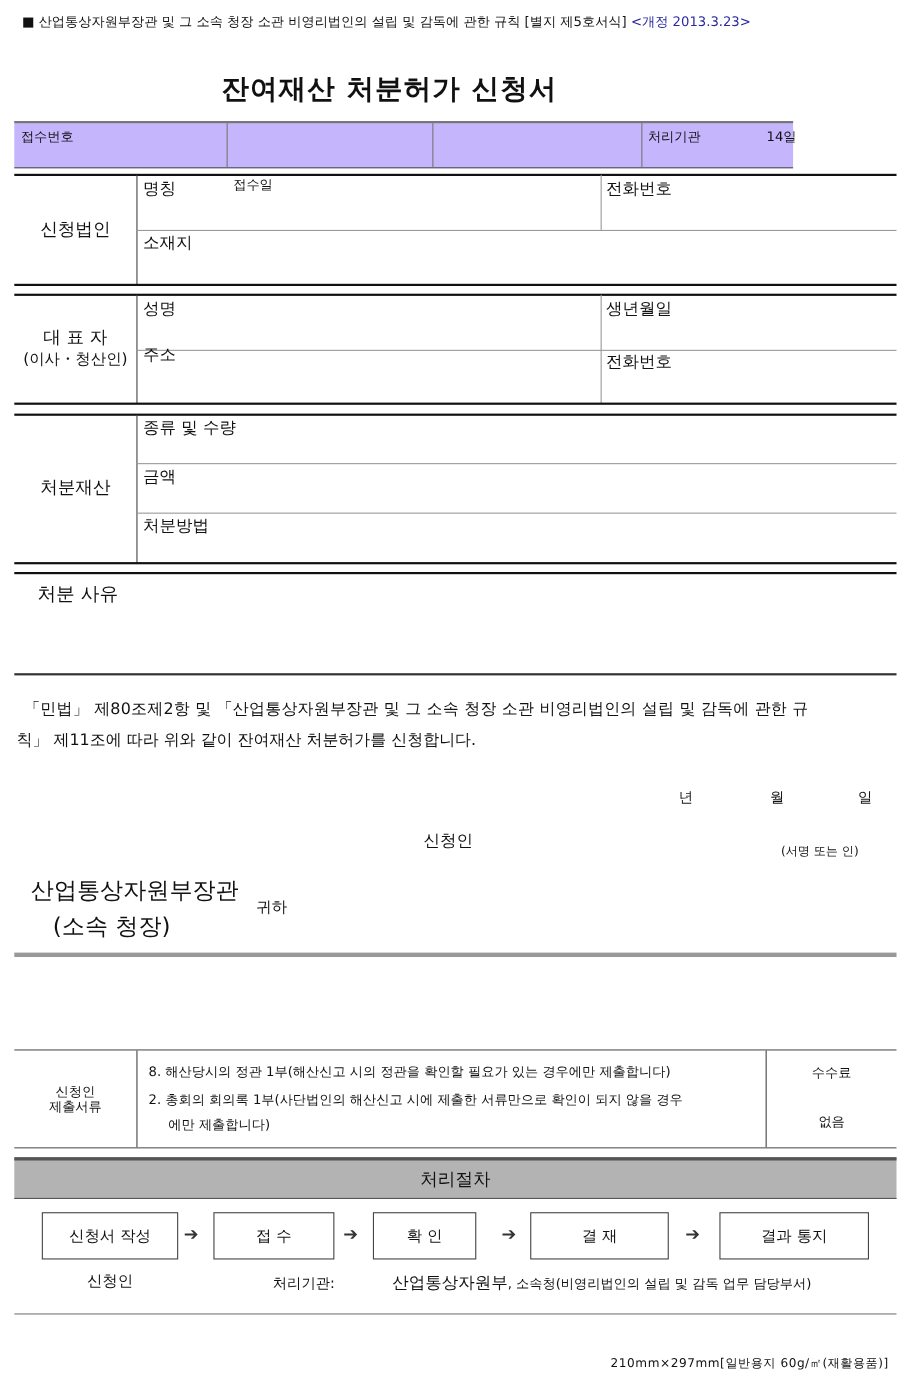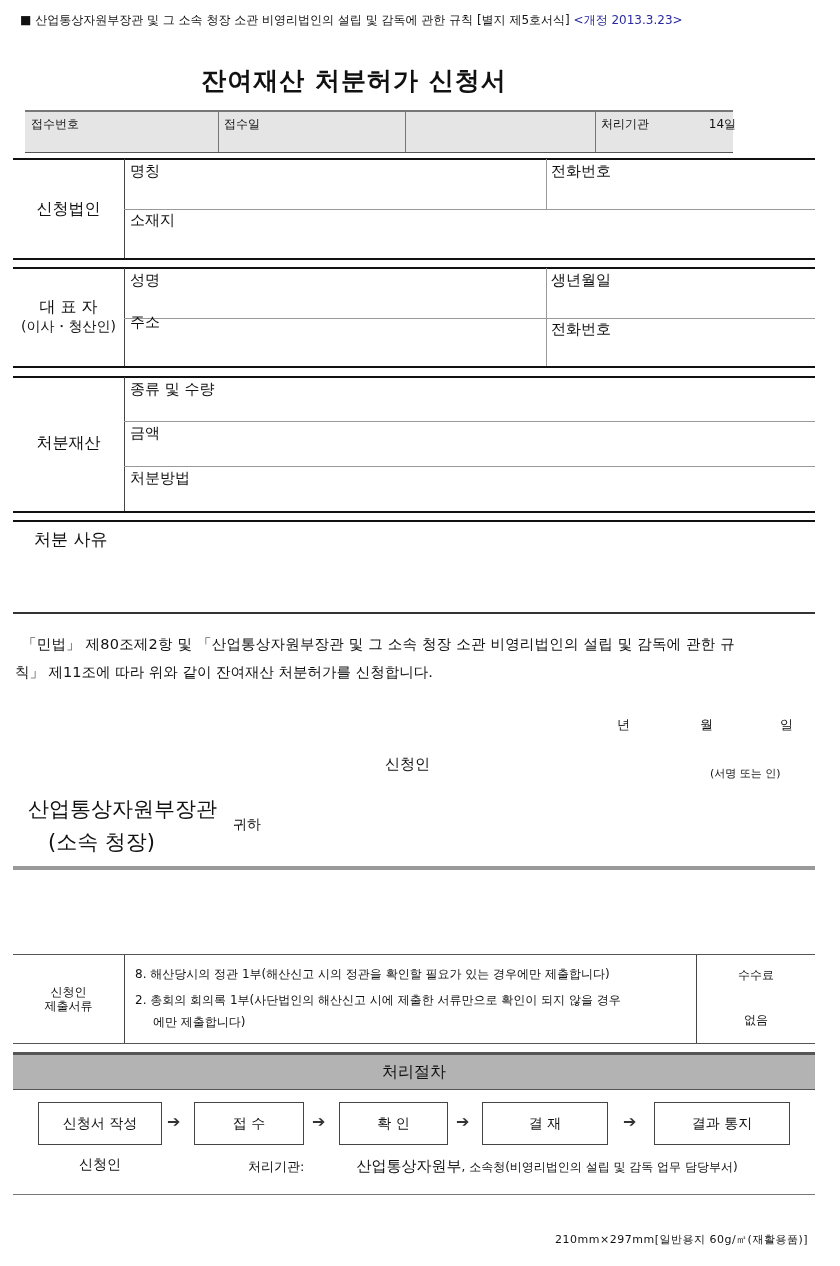--- a/index.html
+++ b/index.html
@@ -15,21 +15,21 @@
   .vthin { border-left: 1px solid #999; }
   .vdark { border-left: 1px solid #444; }
   .t13 { font-size: 13px; }
   .t12 { font-size: 12px; }
 
   #header-line { left: 20px; top: 12px; font-size: 12px; color: #111; white-space: nowrap; }
   #header-line .rev { color: #2a2aa0; }
 
   #title { left: 0; width: 708px; top: 64px; text-align: center; font-size: 25px; font-weight: bold; letter-spacing: 1px; }
 
-  #receipt-bar { left: 25px; top: 110px; width: 708px; height: 40px; background: #e5e5e5; border-top: 2px solid #777; border-bottom: 1px solid #555; }
+  #receipt-bar { left: 13px; top: 110px; width: 708px; height: 40px; background: #c4b5fd; border-top: 2px solid #777; border-bottom: 1px solid #555; }
   .rcell { position: absolute; top: 0; height: 40px; font-size: 12px; padding: 4px 6px; box-sizing: border-box; }
   .rsep { position: absolute; top: 0; height: 40px; border-left: 1px solid #777; }
 
   .label-cell { position: absolute; left: 13px; width: 111px; text-align: center; font-size: 16px; }
   .field-label { position: absolute; font-size: 15px; }
 
   .box { position: absolute; border: 1px solid #444; background: #fff; font-size: 14px; display: flex; align-items: center; justify-content: center; box-sizing: border-box; }
   .arrow { position: absolute; font-size: 16px; font-weight: bold; color: #333; }
 
   #proc-bar { left: 13px; top: 1052px; width: 802px; height: 38px; background: #b3b3b3; border-top: 3px solid #555; border-bottom: 1px solid #555; display: flex; align-items: center; justify-content: center; font-size: 16px; box-sizing: border-box; }
@@ -42,21 +42,21 @@
   <span class="rev">&lt;개정 2013.3.23&gt;</span>
 </div>
 
 <div id="title" class="abs">잔여재산 처분허가 신청서</div>
 
 <div id="receipt-bar" class="abs">
   <div class="rcell" style="left:0;width:193px;">
     <span>접수번호</span>
   </div>
   <div class="rsep" style="left:193px;"></div>
-  <div class="rcell" style="left:193px;width:187px;">
+  <div class="rcell" style="left:193px;width:187px;margin-top:44px;">
     <span>접수일</span>
   </div>
   <div class="rsep" style="left:380px;"></div>
   <div class="rsep" style="left:570px;"></div>
   <div class="rcell" style="left:570px;width:232px;">
     <span>처리기관</span>
     <span style="margin-left:56px;">14일</span>
   </div>
 </div>
 
@@ -141,21 +141,21 @@
 </div>
 
 <div class="box" style="left:38px;top:1102px;width:124px;height:43px;">
     <span>신청서 작성</span>
   </div>
 <div class="arrow" style="left:167px;top:1112px;">➔</div>
 <div class="box" style="left:194px;top:1102px;width:110px;height:43px;">
     <span>접 수</span>
   </div>
 <div class="arrow" style="left:312px;top:1112px;">➔</div>
-<div class="box" style="left:339px;top:1102px;width:109px;height:43px;">
+<div class="box" style="left:339px;top:1102px;width:94px;height:43px;">
     <span>확 인</span>
   </div>
 <div class="arrow" style="left:456px;top:1112px;">➔</div>
 <div class="box" style="left:482px;top:1102px;width:126px;height:43px;">
     <span>결 재</span>
   </div>
 <div class="arrow" style="left:623px;top:1112px;">➔</div>
 <div class="box" style="left:654px;top:1102px;width:136px;height:43px;">
     <span>결과 통지</span>
   </div>

